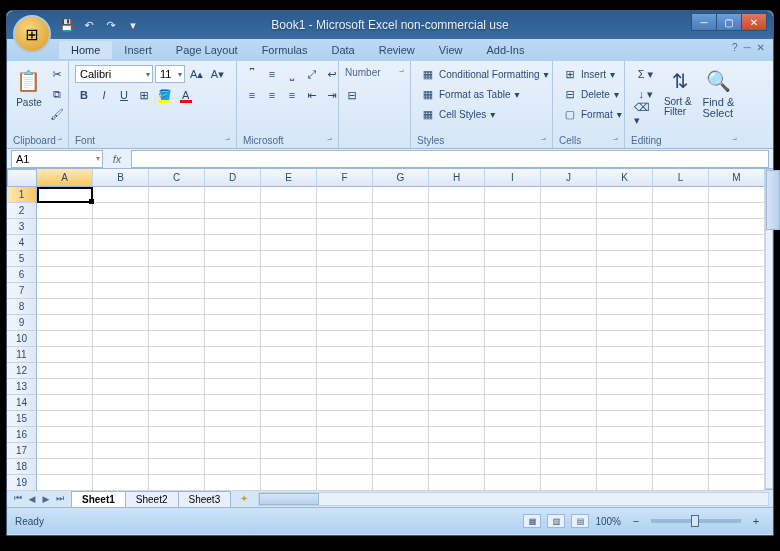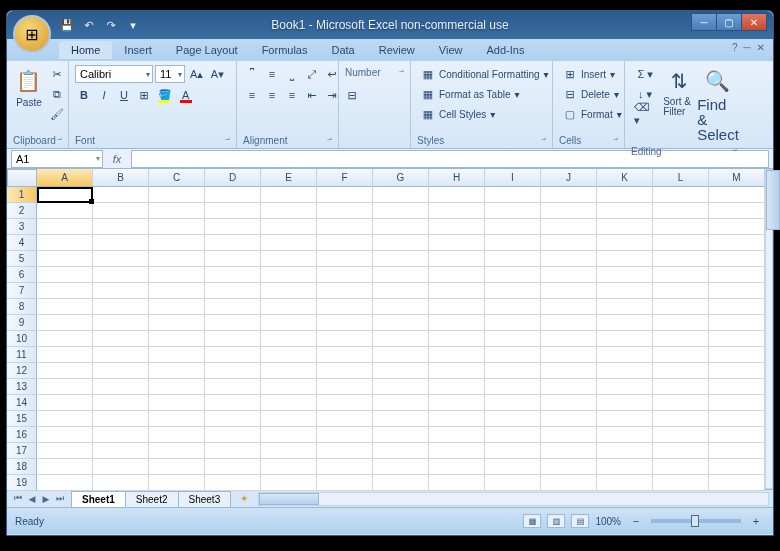--- a/index.html
+++ b/index.html
@@ -158,21 +158,21 @@
         </div>
         <div class="row">
           <span class="sm-btn">≡</span>
           <span class="sm-btn">≡</span>
           <span class="sm-btn">≡</span>
           <span class="sm-btn">⇤</span>
           <span class="sm-btn">⇥</span>
           <span class="sm-btn">⊟</span>
         </div>
       </div>
-      <div class="rgroup-label">Alignment</div>
+      <div class="rgroup-label">Microsoft</div>
     </div>
 
     <div class="rgroup" style="width:72px">
       <div class="rgroup-label">Number</div>
     </div>
 
     <div class="rgroup" style="width:142px">
       <div class="rgroup-body col" style="gap:2px">
         <div class="menu-item"><span class="mi-ico">▦</span><span>Conditional Formatting</span> ▾</div>
         <div class="menu-item"><span class="mi-ico">▦</span><span>Format as Table</span> ▾</div>
@@ -196,21 +196,21 @@
           <span class="sm-btn">Σ ▾</span>
           <span class="sm-btn">↓ ▾</span>
           <span class="sm-btn">⌫ ▾</span>
         </div>
         <div class="big-btn" style="width:38px">
           <div class="ico">⇅</div>
           <span style="font-size:10px;line-height:1">Sort &amp; Filter</span>
         </div>
         <div class="big-btn" style="width:38px">
           <div class="ico">🔍</div>
-          <span style="font-size:15px;line-height:1">Find &amp; Select</span>
+          <span style="font-size:11px;line-height:1">Find &amp; Select</span>
         </div>
       </div>
       <div class="rgroup-label">Editing</div>
     </div>
   </div>
 
   <div class="formula-bar">
     <div class="name-box">A1</div>
     <div class="fb-btns">
       <span class="fb-btn">

